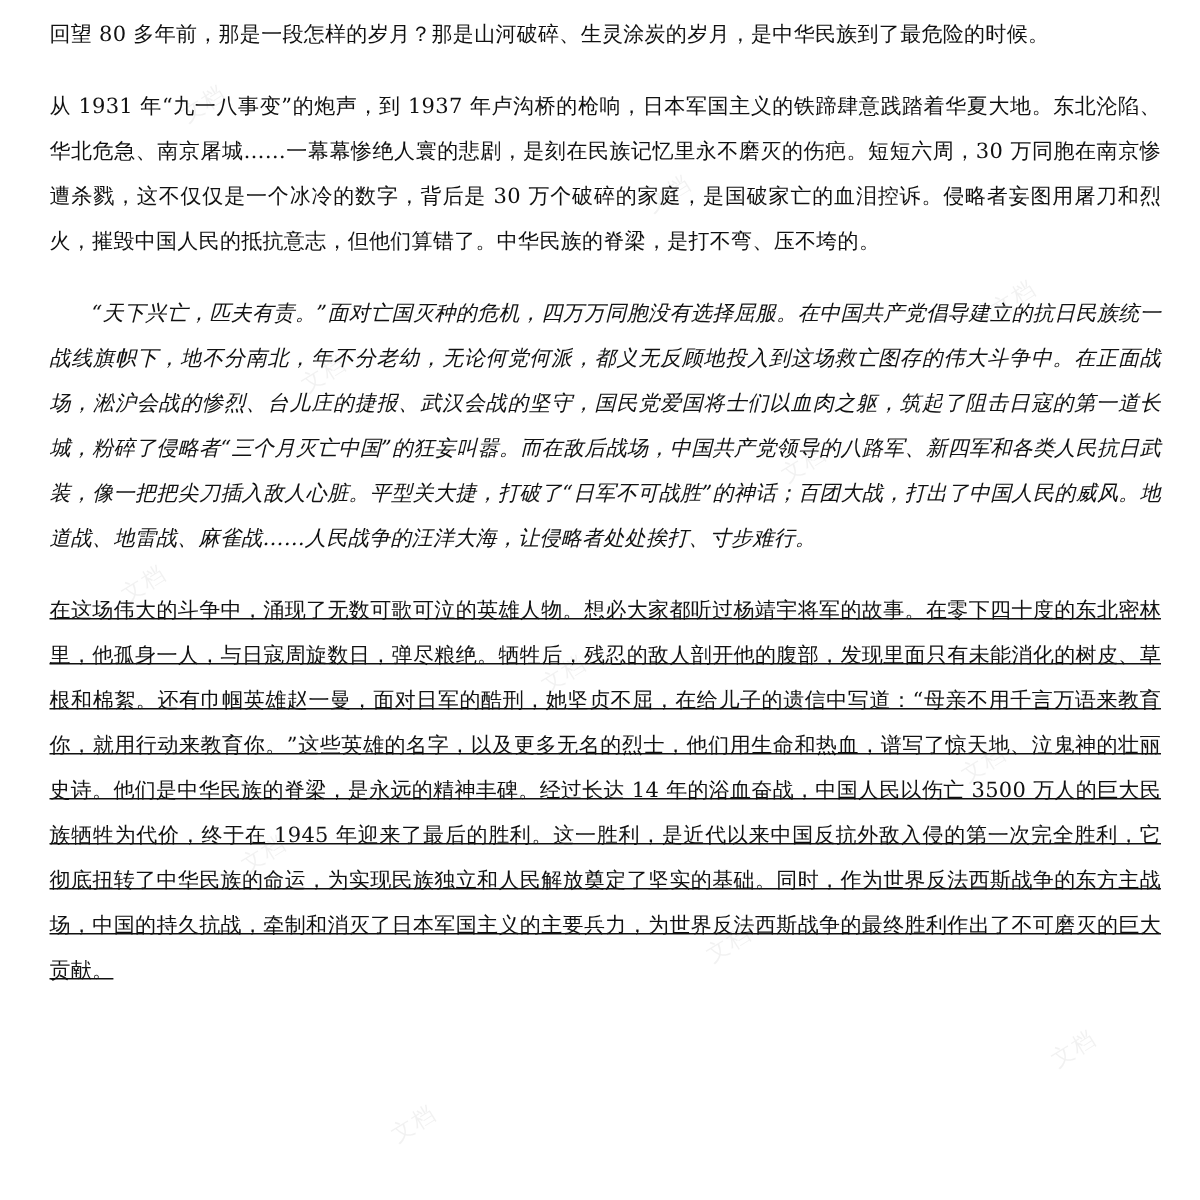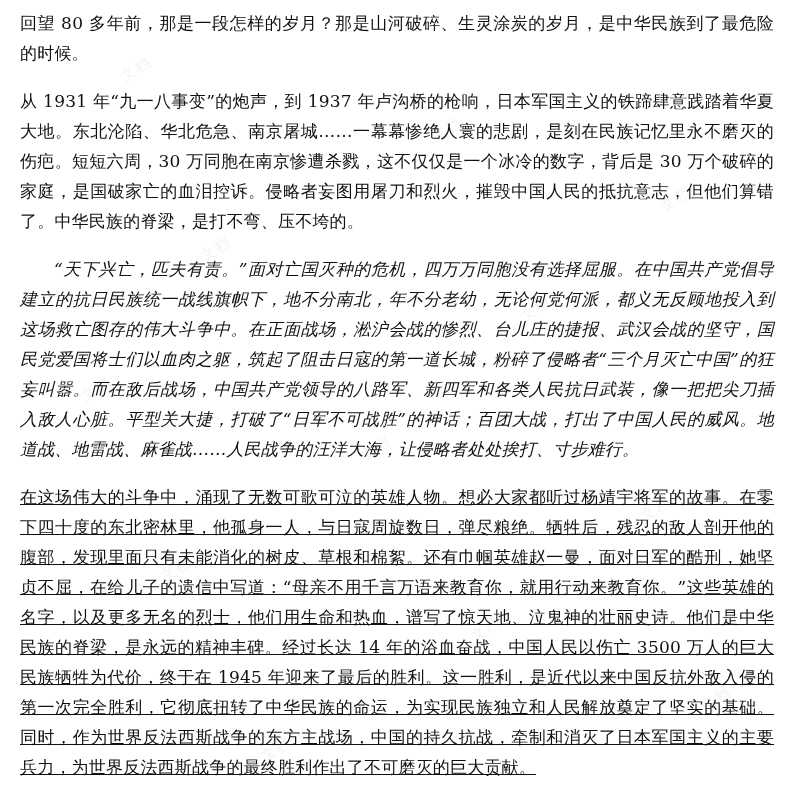--- a/index.html
+++ b/index.html
@@ -20,22 +20,22 @@
     height: 800px;
     box-sizing: border-box;
     padding: 8px 26px 0 20px;
     overflow: hidden;
   }
   .doc-body {
     position: relative;
     z-index: 2;
   }
   p.para {
-    margin: 0 0 18px 0;
-    font-size: 17px;
+    margin: 0 0 18px 13px;
+    font-size: 14px;
     line-height: 30px;
     text-align: justify;
     text-justify: inter-ideograph;
     letter-spacing: 0.2px;
     word-break: break-all;
   }
   p.para.indent {
     text-indent: 2em;
     font-style: italic;
   }

